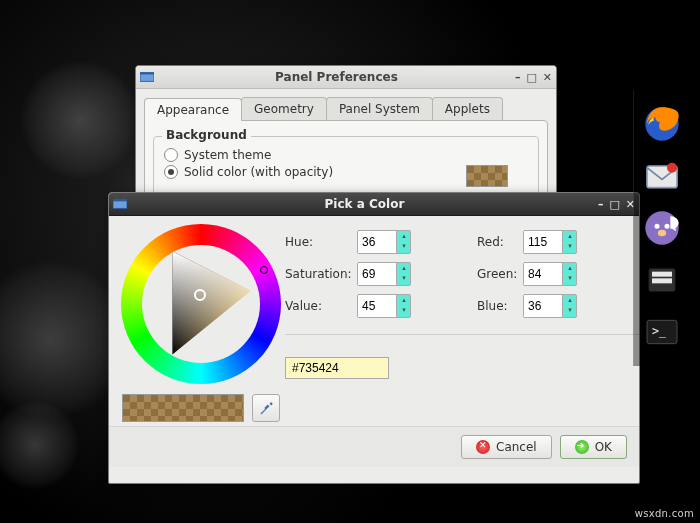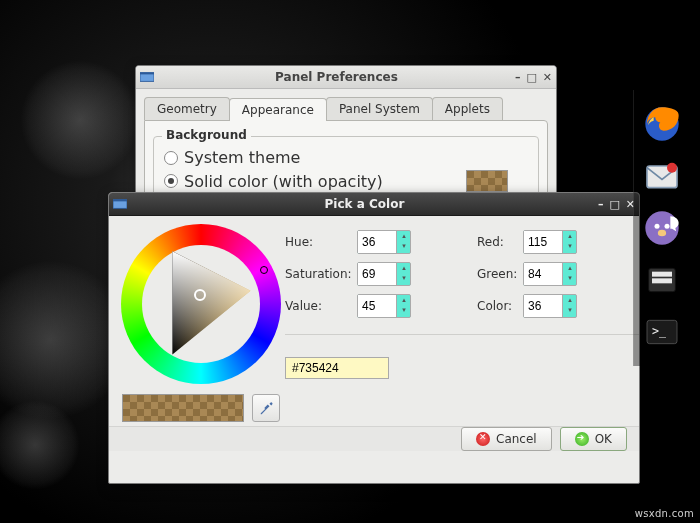--- a/index.html
+++ b/index.html
@@ -18,21 +18,21 @@
 .titlebar .ctrls{display:flex;gap:6px;font-size:11px}
 .titlebar .ctrls span{cursor:pointer}
 
 .prefs{left:135px;top:65px;width:420px;height:230px}
 .tabs{display:flex;margin:8px 8px 0 8px}
 .tab{padding:4px 12px;border:1px solid #b5b5b0;background:#e1e1de;border-bottom:none;margin-right:-1px;border-radius:4px 4px 0 0;font-size:12px}
 .tab.active{background:#f6f6f4;position:relative;top:1px}
 .tabpane{margin:0 8px 8px 8px;border:1px solid #b5b5b0;background:#f6f6f4;padding:8px;border-radius:0 4px 4px 4px}
 .fieldset{border:1px solid #c4c4c0;border-radius:4px;margin:7px 0;padding:8px 10px;position:relative}
 .legend{position:absolute;top:-9px;left:8px;background:#f6f6f4;padding:0 4px;font-weight:bold;font-size:12px}
-.radio-row{display:flex;align-items:center;gap:6px;margin:3px 0;font-size:16px}
+.radio-row{display:flex;align-items:flex-start;gap:6px;margin:3px 0;font-size:12px}
 .radio{width:12px;height:12px;border:1px solid #888;border-radius:50%;display:inline-flex;align-items:center;justify-content:center;background:#fff}
 .radio.sel::after{content:"";width:6px;height:6px;background:#444;border-radius:50%}
 .swatch{width:40px;height:20px;border:1px solid #999;background:repeating-conic-gradient(#a98855 0 25%,#8c6e3f 0 50%) 0 0/14px 14px;margin-left:auto;margin-right:20px}
 
 .picker{left:108px;top:192px;width:530px;height:290px}
 .picker .body{display:flex;padding:8px 12px 4px 12px;gap:4px}
 .wheel-col{width:170px;display:flex;flex-direction:column;align-items:center}
 .wheel{width:160px;height:160px;border-radius:50%;background:conic-gradient(red,magenta,blue,cyan,lime,yellow,red);position:relative;display:flex;align-items:center;justify-content:center}
 .wheel::before{content:"";position:absolute;width:118px;height:118px;border-radius:50%;background:#ececea}
 .tri{position:absolute;width:110px;height:110px}
@@ -47,21 +47,21 @@
 .num-wrap{display:flex;align-items:stretch;height:22px;border:1px solid #aaa;background:#5eead4;border-radius:2px;width:52px}
 .num-wrap input{border:none;width:30px;padding:0 4px;font-size:12px;outline:none}
 .spins{display:flex;flex-direction:column;border-left:1px solid #aaa}
 .spins span{font-size:7px;line-height:10px;width:14px;text-align:center;color:#555;cursor:pointer}
 .slider-row{display:flex;align-items:center;gap:10px;margin-top:6px}
 .slider{flex:1;height:4px;background:#c7c7c5;border-radius:2px;position:relative}
 .slider .fill{position:absolute;left:0;top:0;bottom:0;width:65%;background:#5a7fbf;border-radius:2px}
 .slider .thumb{position:absolute;top:-6px;left:63%;width:16px;height:16px;border-radius:50%;background:linear-gradient(#fdfdfd,#ddd);border:1px solid #999}
 .name-row{display:flex;align-items:center;gap:10px;margin-top:6px}
 .text-in{height:20px;border:1px solid #aaa;background:#fef9c3;padding:0 6px;font-size:12px;width:90px}
-.btnbar{display:flex;justify-content:flex-end;gap:8px;padding:0 12px;border-top:1px solid #d4d4d2;background:#e7e7e5}
+.btnbar{display:flex;justify-content:flex-end;gap:8px;padding:8px 12px;border-top:1px solid #d4d4d2;background:#e7e7e5}
 .btn{display:flex;align-items:center;gap:6px;padding:4px 14px;border:1px solid #a8a8a4;background:linear-gradient(#fbfbfa,#e3e3e0);border-radius:3px;font-size:12px}
 .btn.ok{border-color:#8aa87e}
 .ic{width:14px;height:14px;border-radius:50%;display:inline-block}
 .ic.cancel{background:radial-gradient(#f66,#c61515);position:relative}
 .ic.cancel::after{content:"✕";color:#fff;font-size:9px;position:absolute;left:3px;top:0}
 .ic.ok{background:radial-gradient(#9e6,#3a2);position:relative}
 .ic.ok::after{content:"➔";color:#fff;font-size:9px;position:absolute;left:2px;top:0}
 .watermark{position:absolute;right:6px;bottom:4px;color:#fff;font-size:10px;opacity:.8;letter-spacing:.3px}
 hr.sep{border:none;border-top:1px solid #cfcfcc;margin:8px 0}
 </style>
@@ -79,22 +79,22 @@
         <rect width="16" height="2" y="3" fill="#2c5a99"></rect>
       </svg>
     <span class="title">Panel Preferences</span>
     <div class="ctrls">
       <span>–</span>
       <span>□</span>
       <span>✕</span>
     </div>
   </div>
   <div class="tabs">
+    <div class="tab active">Appearance</div>
     <div class="tab">Geometry</div>
-    <div class="tab active">Appearance</div>
     <div class="tab">Panel System</div>
     <div class="tab">Applets</div>
   </div>
   <div class="tabpane">
     <div class="fieldset">
       <div class="legend">Background</div>
       <div class="radio-row">
         <span class="radio"></span>
         <span>System theme</span>
       </div>
@@ -193,21 +193,21 @@
 
         <span>Value:</span>
         <div class="num-wrap">
             <input value="45" style="">
             <div class="spins">
               <span>▴</span>
               <span>▾</span>
             </div>
           </div>
         <span></span>
-        <span>Color:</span>
+        <span>Blue:</span>
         <div class="num-wrap">
             <input value="36" style="">
             <div class="spins">
               <span>▴</span>
               <span>▾</span>
             </div>
           </div>
         <span></span>
       </div>
       <hr class="sep">

